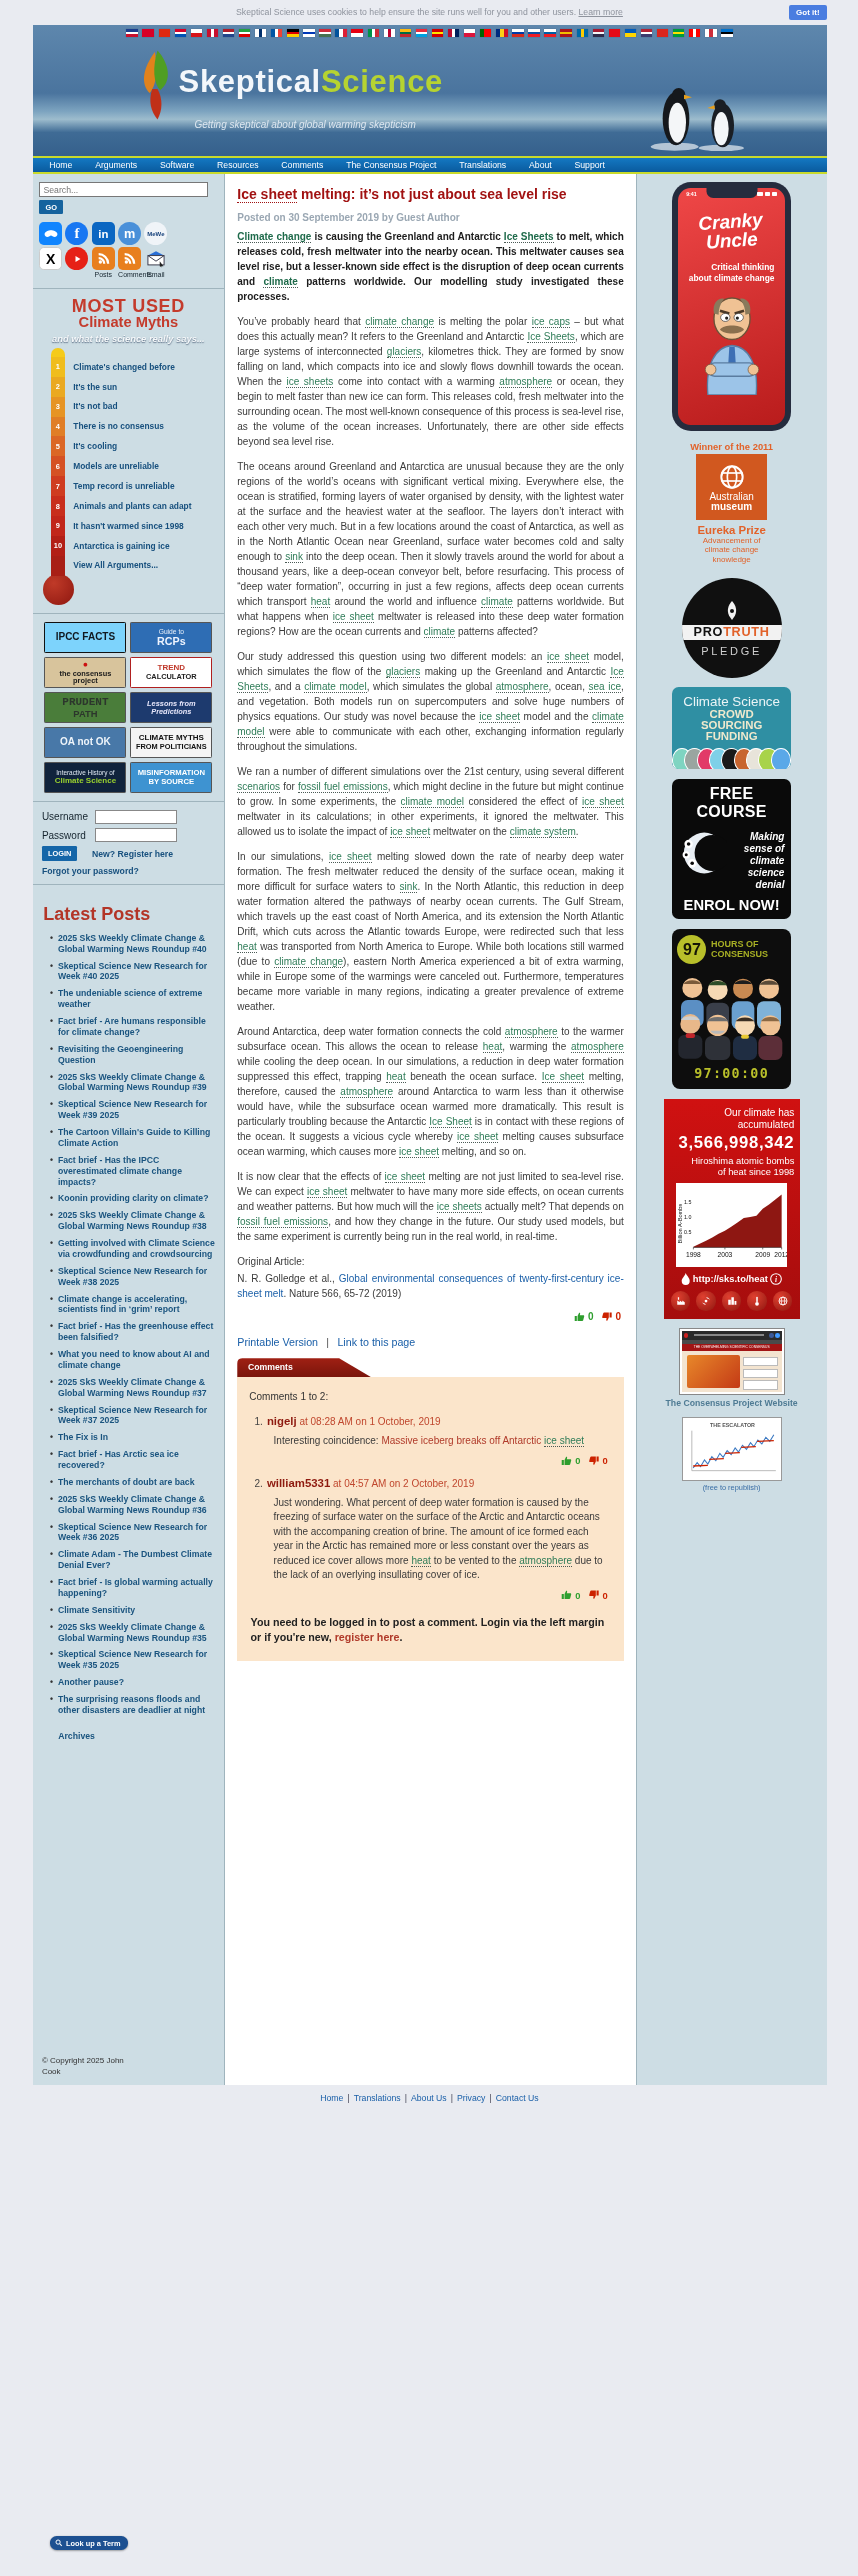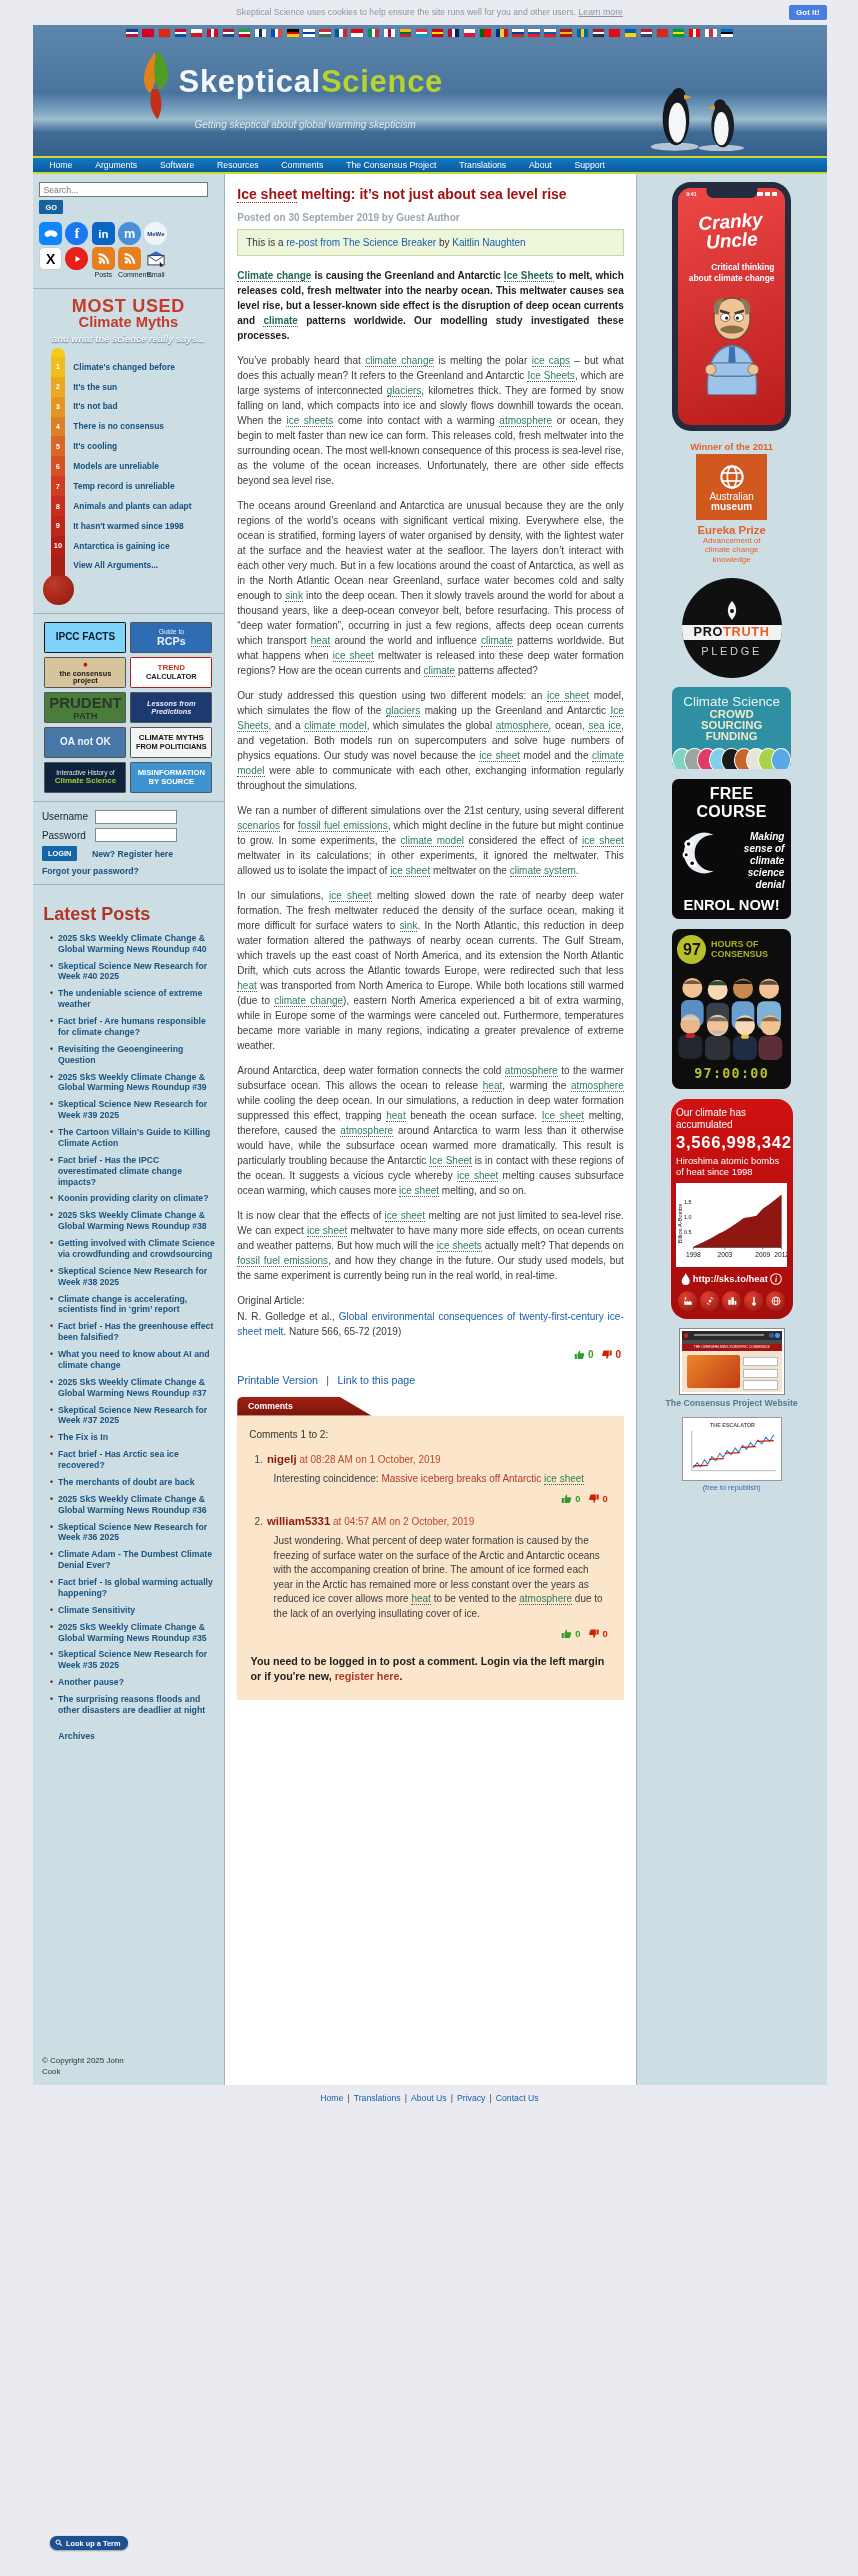--- a/index.html
+++ b/index.html
@@ -126,21 +126,21 @@
   .freec { width:119px; background:#0a0a0a; border-radius:6.7px; color:#fff; padding:6.7px 6.7px 5.3px; }
   .fc-title { font-size:16px; font-weight:bold; text-align:center; letter-spacing:0.3px; }
   .fc-mid { display:flex; margin:4px 0 1.3px; }
   .fc-text { flex:1; font-style:italic; font-weight:bold; font-size:10px; text-align:right; line-height:1.22; margin-top:5.3px; }
   .fc-enrol { font-size:14.7px; font-weight:bold; text-align:center; margin:5.3px 0 1.3px; }
   .hrs { width:119px; background:#0d0d0d; border-radius:8px; padding:6.7px 5.3px 8px; }
   .hrs-head { display:flex; align-items:center; gap:4.7px; }
   .h97 { width:29px; height:29px; border-radius:50%; background:#b8bf2a; color:#151505; font-size:16px; font-weight:bold; display:flex; align-items:center; justify-content:center; }
   .hrs-label { color:#a7af24; font-size:9px; font-weight:bold; line-height:1.1; }
   .hrs-clock { color:#b8bf2a; font-family:"DejaVu Sans Mono", monospace; font-size:13.4px; font-weight:bold; text-align:center; letter-spacing:1.3px; margin-top:4px; }
-  .heat { width:122px; background:linear-gradient(#d01111,#a50d0d); border-radius:16px; padding:8px 5.3px 8px; color:#fff; text-align:left; }
+  .heat { width:136px; background:linear-gradient(#d01111,#a50d0d); border-radius:0; padding:8px 5.3px 8px; color:#fff; text-align:right; }
   .heat-t1 { font-size:10px; line-height:1.2; }
   .heat-counter { font-size:16.7px; font-weight:bold; letter-spacing:0.7px; margin:2px 0; }
   .heat-t2 { font-size:9.4px; line-height:1.2; margin-bottom:5.3px; }
   .heat-chart { background:#fff; width:111px; margin:0 auto; }
   .heat-url-row { display:flex; align-items:center; justify-content:center; gap:2px; margin-top:6px; font-weight:bold; font-size:9.4px; }
   .heat-icons { display:flex; justify-content:space-between; margin-top:6.7px; padding:0 2px; }
   .heat-icons span { width:19.4px; height:19.4px; border-radius:50%; background:radial-gradient(circle at 35% 30%,#e04030,#8e1710); display:flex; align-items:center; justify-content:center; }
   .cpt { width:106px; background:#fff; border:0.7px solid #888; padding:2px; margin-bottom:2.7px; }
   .cpt-head { height:8.7px; background:#2a2a2a; display:flex; align-items:center; padding:0 2px; gap:1.3px; }
   .cpt-dot { width:4.7px; height:4.7px; border-radius:50%; background:#cc2222; }
@@ -392,21 +392,21 @@
           <div class="badge" style="background: rgb(216, 196, 156);">
             <div class="bl" style="color: rgb(204, 17, 17); font-size: 8.7px;">●</div>
             <div class="bl" style="color: rgb(26, 26, 26); font-size: 7.4px; font-weight: bold;">the consensus</div>
             <div class="bl" style="color: rgb(26, 26, 26); font-size: 7.4px; font-weight: bold;">project</div>
           </div>
           <div class="badge" style="background: rgb(255, 255, 255); border-color: rgb(176, 32, 32);">
             <div class="bl" style="color: rgb(192, 57, 43); font-size: 8px; font-weight: bold;">TREND</div>
             <div class="bl" style="color: rgb(34, 34, 34); font-size: 7.4px; font-weight: bold;">CALCULATOR</div>
           </div>
           <div class="badge" style="background: rgb(74, 125, 58);">
-            <div class="bl" style="color: rgb(44, 54, 44); font-size: 15px; font-weight: bold;">PRUDENT</div>
+            <div class="bl" style="color: rgb(44, 54, 44); font-size: 11px; font-weight: bold; font-family: Liberation Mono, monospace;">PRUDENT</div>
             <div class="bl" style="color: rgb(44, 54, 44); font-size: 9.4px; font-weight: bold;">PATH</div>
           </div>
           <div class="badge" style="background: rgb(29, 58, 110);">
             <div class="bl" style="color: rgb(230, 230, 250); font-size: 7.4px; font-weight: bold; font-style: italic;">Lessons from</div>
             <div class="bl" style="color: rgb(230, 230, 250); font-size: 7.4px; font-weight: bold; font-style: italic;">Predictions</div>
           </div>
           <div class="badge" style="background: rgb(72, 120, 168);">
             <div class="bl" style="color: rgb(238, 244, 250); font-size: 10px; font-weight: bold;">OA not OK</div>
           </div>
           <div class="badge" style="background: rgb(244, 244, 244);">
@@ -474,21 +474,20 @@
           <li>The surprising reasons floods and other disasters are deadlier at night</li>
         </ul>
       <div class="archives">Archives</div>
 
       <div class="copyright">© Copyright 2025 John Cook</div>
     </div>
 
     <div class="col-main">
       <h1 class="article-title" id="article-title"><span class="glossary">Ice sheet</span> melting: it’s not just about sea level rise</h1>
       <div class="posted">Posted on 30 September 2019 by Guest Author</div>
-      <div class="repost" id="repost-note">This is a <span class="link-blue">re-post from The Science Breaker</span> by <span class="link-blue">Kaitlin Naughten</span></div>
       <div id="article-paragraphs">
           <p class="para bold"><span class="glossary">Climate change</span> is causing the Greenland and Antarctic <span class="glossary">Ice Sheets</span> to melt, which releases cold, fresh meltwater into the nearby ocean. This meltwater causes sea level rise, but a lesser-known side effect is the disruption of deep ocean currents and <span class="glossary">climate</span> patterns worldwide. Our modelling study investigated these processes.</p>
           <p class="para">You’ve probably heard that <span class="glossary">climate change</span> is melting the polar <span class="glossary">ice caps</span> – but what does this actually mean? It refers to the Greenland and Antarctic <span class="glossary">Ice Sheets</span>, which are large systems of interconnected <span class="glossary">glaciers</span>, kilometres thick. They are formed by snow falling on land, which compacts into ice and slowly flows downhill towards the ocean. When the <span class="glossary">ice sheets</span> come into contact with a warming <span class="glossary">atmosphere</span> or ocean, they begin to melt faster than new ice can form. This releases cold, fresh meltwater into the surrounding ocean. The most well-known consequence of this process is sea-level rise, as the volume of the ocean increases. Unfortunately, there are other side effects beyond sea level rise.</p>
           <p class="para">The oceans around Greenland and Antarctica are unusual because they are the only regions of the world’s oceans with significant vertical mixing. Everywhere else, the ocean is stratified, forming layers of water organised by density, with the lightest water at the surface and the heaviest water at the seafloor. The layers don’t interact with each other very much. But in a few locations around the coast of Antarctica, as well as in the North Atlantic Ocean near Greenland, surface water becomes cold and salty enough to <span class="glossary">sink</span> into the deep ocean. Then it slowly travels around the world for about a thousand years, like a deep-ocean conveyor belt, before resurfacing. This process of “deep water formation”, occurring in just a few regions, affects deep ocean currents which transport <span class="glossary">heat</span> around the world and influence <span class="glossary">climate</span> patterns worldwide. But what happens when <span class="glossary">ice sheet</span> meltwater is released into these deep water formation regions? How are the ocean currents and <span class="glossary">climate</span> patterns affected?</p>
           <p class="para">Our study addressed this question using two different models: an <span class="glossary">ice sheet</span> model, which simulates the flow of the <span class="glossary">glaciers</span> making up the Greenland and Antarctic <span class="glossary">Ice Sheets</span>, and a <span class="glossary">climate model</span>, which simulates the global <span class="glossary">atmosphere</span>, ocean, <span class="glossary">sea ice</span>, and vegetation. Both models run on supercomputers and solve huge numbers of physics equations. Our study was novel because the <span class="glossary">ice sheet</span> model and the <span class="glossary">climate model</span> were able to communicate with each other, exchanging information regularly throughout the simulations.</p>
           <p class="para">We ran a number of different simulations over the 21st century, using several different <span class="glossary">scenarios</span> for <span class="glossary">fossil fuel emissions</span>, which might decline in the future but might continue to grow. In some experiments, the <span class="glossary">climate model</span> considered the effect of <span class="glossary">ice sheet</span> meltwater in its calculations; in other experiments, it ignored the meltwater. This allowed us to isolate the impact of <span class="glossary">ice sheet</span> meltwater on the <span class="glossary">climate system</span>.</p>
           <p class="para">In our simulations, <span class="glossary">ice sheet</span> melting slowed down the rate of nearby deep water formation. The fresh meltwater reduced the density of the surface ocean, making it more difficult for surface waters to <span class="glossary">sink</span>. In the North Atlantic, this reduction in deep water formation altered the pathways of nearby ocean currents. The Gulf Stream, which travels up the east coast of North America, and its extension the North Atlantic Drift, which cuts across the Atlantic towards Europe, were redirected such that less <span class="glossary">heat</span> was transported from North America to Europe. While both locations still warmed (due to <span class="glossary">climate change</span>), eastern North America experienced a bit of extra warming, while in Europe some of the warmings were canceled out. Furthermore, temperatures became more variable in many regions, indicating a greater prevalence of extreme weather.</p>
           <p class="para">Around Antarctica, deep water formation connects the cold <span class="glossary">atmosphere</span> to the warmer subsurface ocean. This allows the ocean to release <span class="glossary">heat</span>, warming the <span class="glossary">atmosphere</span> while cooling the deep ocean. In our simulations, a reduction in deep water formation suppressed this effect, trapping <span class="glossary">heat</span> beneath the ocean surface. <span class="glossary">Ice sheet</span> melting, therefore, caused the <span class="glossary">atmosphere</span> around Antarctica to warm less than it otherwise would have, while the subsurface ocean warmed more dramatically. This result is particularly troubling because the Antarctic <span class="glossary">Ice Sheet</span> is in contact with these regions of the ocean. It suggests a vicious cycle whereby <span class="glossary">ice sheet</span> melting causes subsurface ocean warming, which causes more <span class="glossary">ice sheet</span> melting, and so on.</p>
           <p class="para">It is now clear that the effects of <span class="glossary">ice sheet</span> melting are not just limited to sea-level rise. We can expect <span class="glossary">ice sheet</span> meltwater to have many more side effects, on ocean currents and weather patterns. But how much will the <span class="glossary">ice sheets</span> actually melt? That depends on <span class="glossary">fossil fuel emissions</span>, and how they change in the future. Our study used models, but the same experiment is currently being run in the real world, in real-time.</p>
           <p class="para tight">Original Article:</p>

